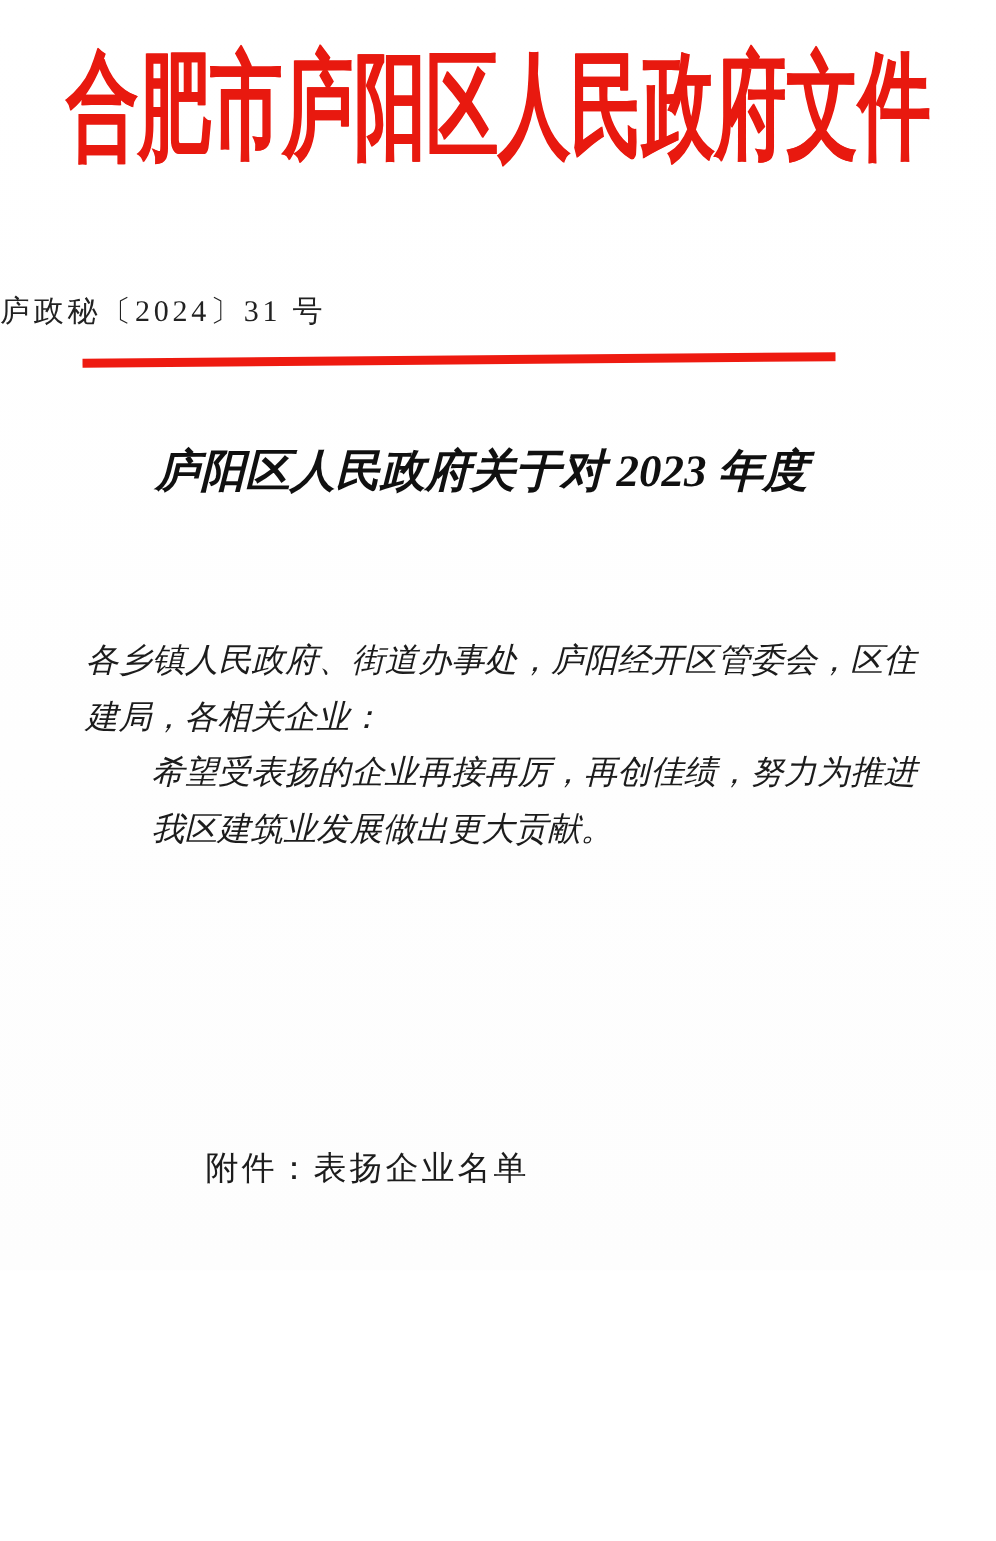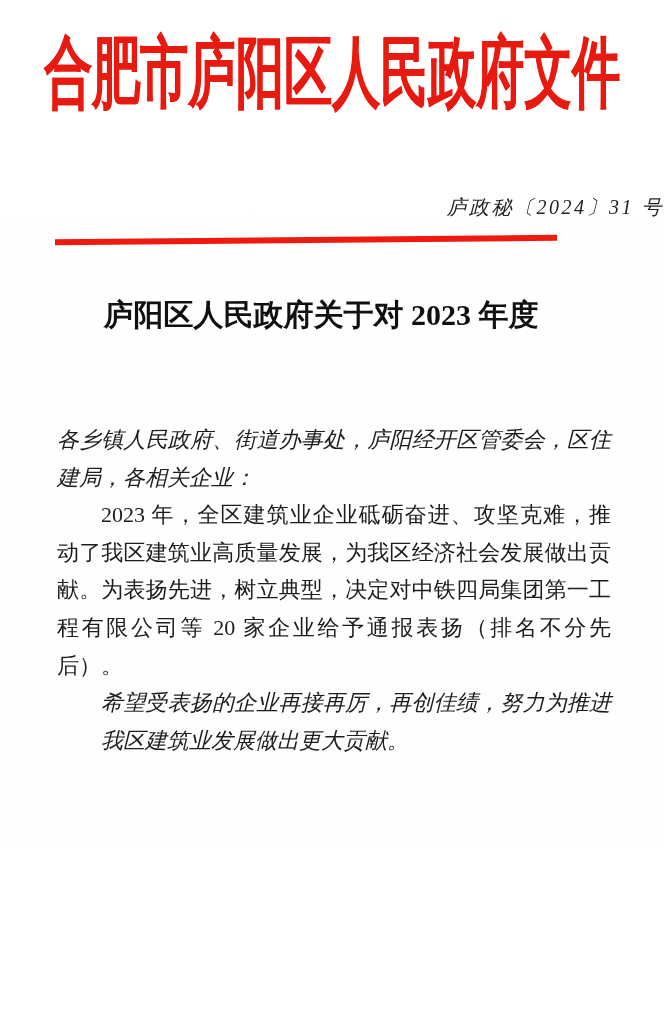--- a/index.html
+++ b/index.html
@@ -31,25 +31,24 @@
     transform-origin: top center;
     white-space: nowrap;
     text-shadow: 0.5px 0 0 #e8190f;
   }
 
   .doc-number {
     position: absolute;
     top: 194px;
     left: 0;
     right: 0;
-    text-align: right;
+    text-align: left;
     font-size: 20px;
     letter-spacing: 2.5px;
     color: #222222;
-    font-style: italic;
   }
 
   .red-line {
     position: absolute;
     top: 237px;
     left: 55px;
     width: 502px;
     height: 6px;
     background: #ee1a10;
     transform: rotate(-0.5deg);
@@ -59,20 +58,21 @@
   .doc-title {
     position: absolute;
     top: 291px;
     left: 0;
     right: 22px;
     text-align: center;
     font-size: 30px;
     font-weight: bold;
     line-height: 48px;
     color: #101010;
+    font-style: italic;
   }
 
   
   .body-text {
     position: absolute;
     top: 421px;
     left: 57px;
     width: 554px;
     font-size: 22px;
     line-height: 37.6px;
@@ -124,24 +124,24 @@
   <div class="doc-number">庐政秘〔2024〕31 号</div>
 
   <div class="red-line"></div>
 
   <div class="doc-title">
     <div>庐阳区人民政府关于对 2023 年度</div>
   </div>
 
   <div class="body-text">
     <p class="salutation">各乡镇人民政府、街道办事处，庐阳经开区管委会，区住建局，各相关企业：</p>
-    <p class="para-indent">2023 年，全区建筑业企业砥砺奋进、攻坚克难，推动了我区建筑业高质量发展，为我区经济社会发展做出贡献。为表扬先进，树立典型，决定对中铁四局集团第一工程有限公司等 20 家企业给予通报表扬（排名不分先后）。</p>
     <p class="para-block-indent">希望受表扬的企业再接再厉，再创佳绩，努力为推进我区建筑业发展做出更大贡献。</p>
   </div>
 
+  <div class="attachment-line">附件：表扬企业名单</div>
 
   <svg class="seal" viewBox="-90 -90 180 180" xmlns="http://www.w3.org/2000/svg">
     <defs>
       <filter id="stampRough" x="-20%" y="-20%" width="140%" height="140%">
         <feTurbulence type="fractalNoise" baseFrequency="0.35" numOctaves="3" seed="7" result="noise"></feTurbulence>
         <feDisplacementMap in="SourceGraphic" in2="noise" scale="4.5"></feDisplacementMap>
         <feGaussianBlur stdDeviation="0.35"></feGaussianBlur>
       </filter>
       <path id="sealArc" d="M -50,28 A 57.3 57.3 0 1 1 50,28" fill="none"></path>
     </defs>

